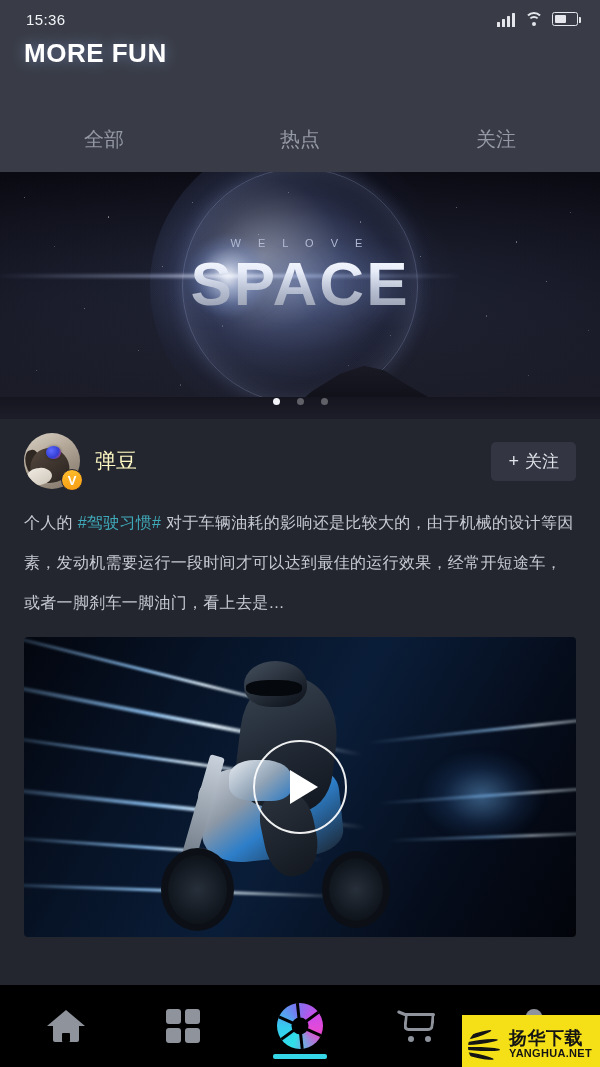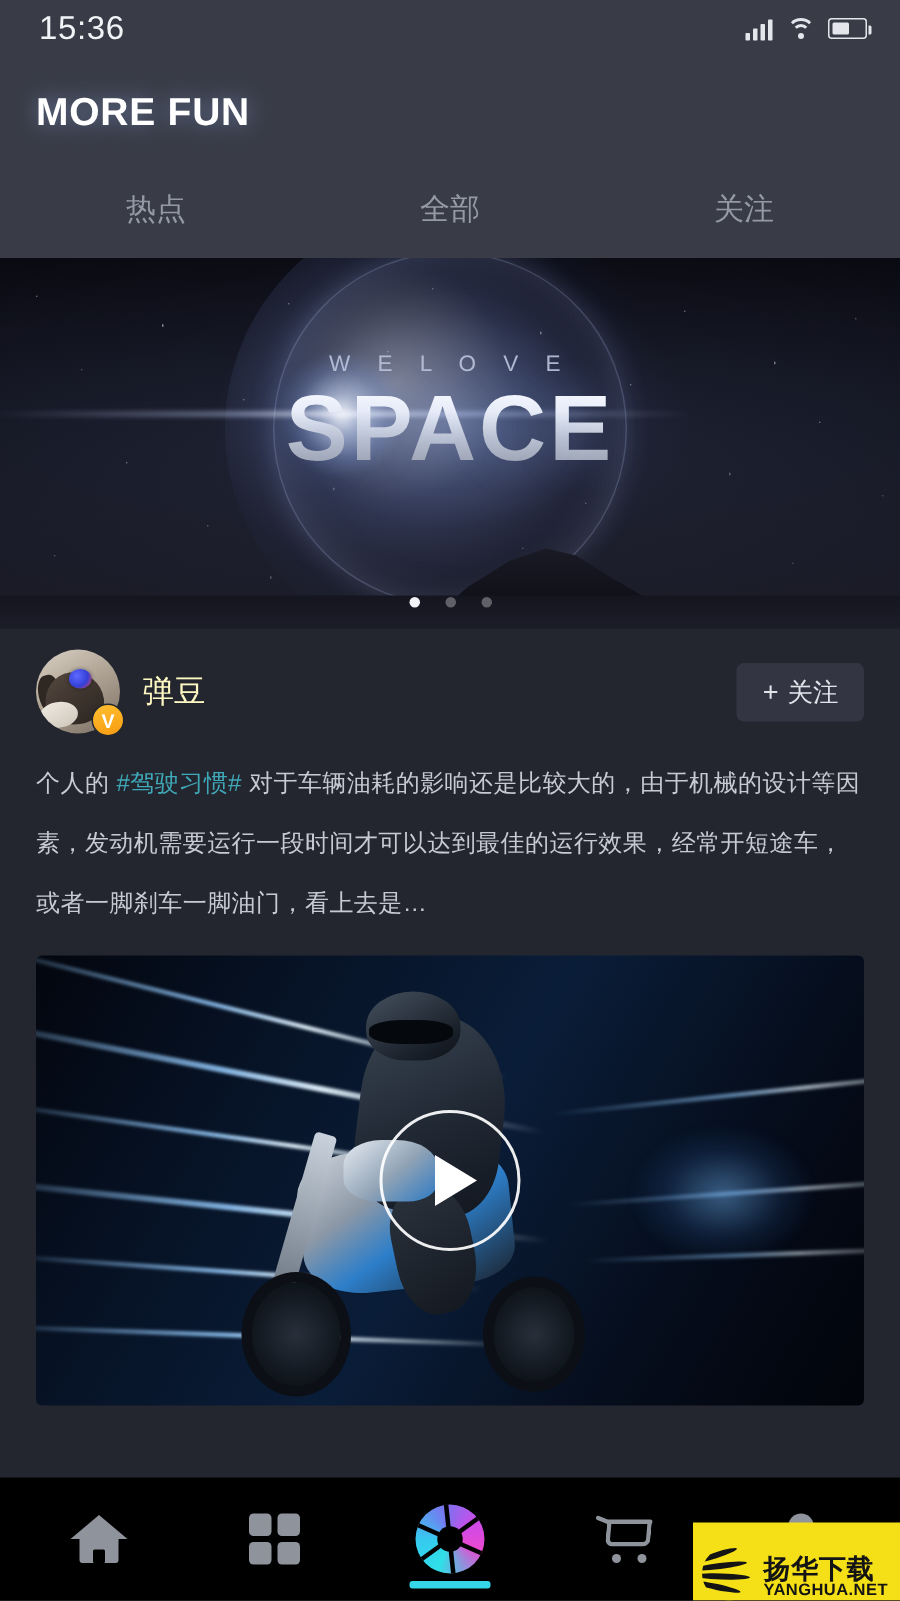--- a/index.html
+++ b/index.html
@@ -11,21 +11,21 @@
     position:relative;
   }
 
   
   .statusbar {
     height:38px;
     display:flex; align-items:center; justify-content:space-between;
     padding:0 22px 0 26px;
     background:#393c47;
   }
-  .status-time { font-size:22px; color:#f2f3f6; letter-spacing:.4px; }
+  .status-time { font-size:15px; color:#f2f3f6; letter-spacing:.4px; }
   .status-icons { display:flex; align-items:center; gap:9px; }
   .sig { display:flex; align-items:flex-end; gap:2px; height:15px; }
   .sig i { width:3px; background:#e4e6ec; border-radius:.5px; display:block; }
   .sig i:nth-child(1){height:5px;} .sig i:nth-child(2){height:8px;}
   .sig i:nth-child(3){height:11px;} .sig i:nth-child(4){height:14px;}
   .wifi { position:relative; width:19px; height:14px; }
   .wifi span {
     position:absolute; left:50%; transform:translateX(-50%);
     border:2px solid #e4e6ec; border-bottom-color:transparent;
     border-left-color:transparent; border-right-color:transparent;
@@ -43,21 +43,21 @@
   }
   .batt::after {
     content:""; position:absolute; right:-4px; top:4px;
     width:2.4px; height:6px; background:#e4e6ec; border-radius:0 1px 1px 0;
   }
   .batt i { display:block; height:100%; width:55%; background:#e4e6ec; border-radius:1px; }
 
   
   .header {
     height:72px; background:#393c47;
-    display:flex; align-items:center; padding:0 24px; gap:24px;
+    display:flex; padding:0 24px; gap:24px;
   }
   .brand {
     font-size:26px; font-weight:bold; letter-spacing:.5px;
     color:#ffffff; white-space:nowrap;
     text-shadow:0 0 14px rgba(160,190,255,.45);
   }
   .searchbar {
     flex:1; height:46px; background:#2b2e38; border-radius:23px;
     display:flex; align-items:center; padding:0 18px; gap:11px;
   }
@@ -152,21 +152,21 @@
   }
   .mtn-base {
     position:absolute; left:0; right:0; bottom:0; height:22px;
     background:linear-gradient(180deg,#14151f 0%, #1c1d28 100%);
   }
   .banner-text {
     position:absolute; left:0; right:0; top:42%;
     transform:translateY(-50%); text-align:center; z-index:4;
   }
   .we-love {
-    font-size:15px; letter-spacing:7px; color:#b9c2da;
+    font-size:11px; letter-spacing:7px; color:#b9c2da;
     margin-bottom:4px; font-weight:normal; opacity:.92;
   }
   .space-word {
     font-size:62px; font-weight:bold; letter-spacing:2px;
     background:linear-gradient(180deg,#ffffff 0%, #eef1f8 30%, #b9bfcc 62%, #8e94a3 100%);
     -webkit-background-clip:text; background-clip:text;
     -webkit-text-fill-color:transparent; color:#dfe3ec;
     text-shadow:0 0 26px rgba(150,180,255,.22);
     line-height:1;
   }
@@ -405,21 +405,21 @@
   .ico-user::after {
     content:""; position:absolute; left:50%; top:18px; transform:translateX(-50%);
     width:26px; height:18px; background:#8e939c;
     border-radius:13px 13px 3px 3px;
   }
 
   
   .watermark {
     position:absolute; right:0; bottom:0;
     width:138px; height:52px; background:#f5e017;
-    display:flex; align-items:flex-end; gap:5px; padding:0 6px;
+    display:flex; align-items:flex-start; gap:5px; padding:14px 6px;
     z-index:20;
   }
   .wm-globe {
     width:36px; height:36px; border-radius:50%; flex:none;
     position:relative; overflow:hidden;
     background:radial-gradient(circle at 70% 50%, #f5e017 0%, #f5e017 100%);
   }
   .wm-globe i {
     position:absolute; background:#141414; border-radius:50%;
     left:-6px;
@@ -458,22 +458,22 @@
         <i></i>
       </span>
   </div>
 </div>
 
 <div class="header">
   <div class="brand">MORE FUN</div>
 </div>
 
 <div class="tabs">
+  <div class="tab">全部</div>
   <div class="tab">热点</div>
-  <div class="tab">全部</div>
   <div class="tab">关注</div>
 </div>
 
 <div class="banner">
   <div class="stars">
     <i style="left:4%;top:10%"></i>
       <i style="left:9%;top:30%;opacity:.35"></i>
     <i style="left:14%;top:55%"></i>
       <i style="left:18%;top:18%;opacity:.6"></i>
     <i style="left:23%;top:72%;opacity:.4"></i>

